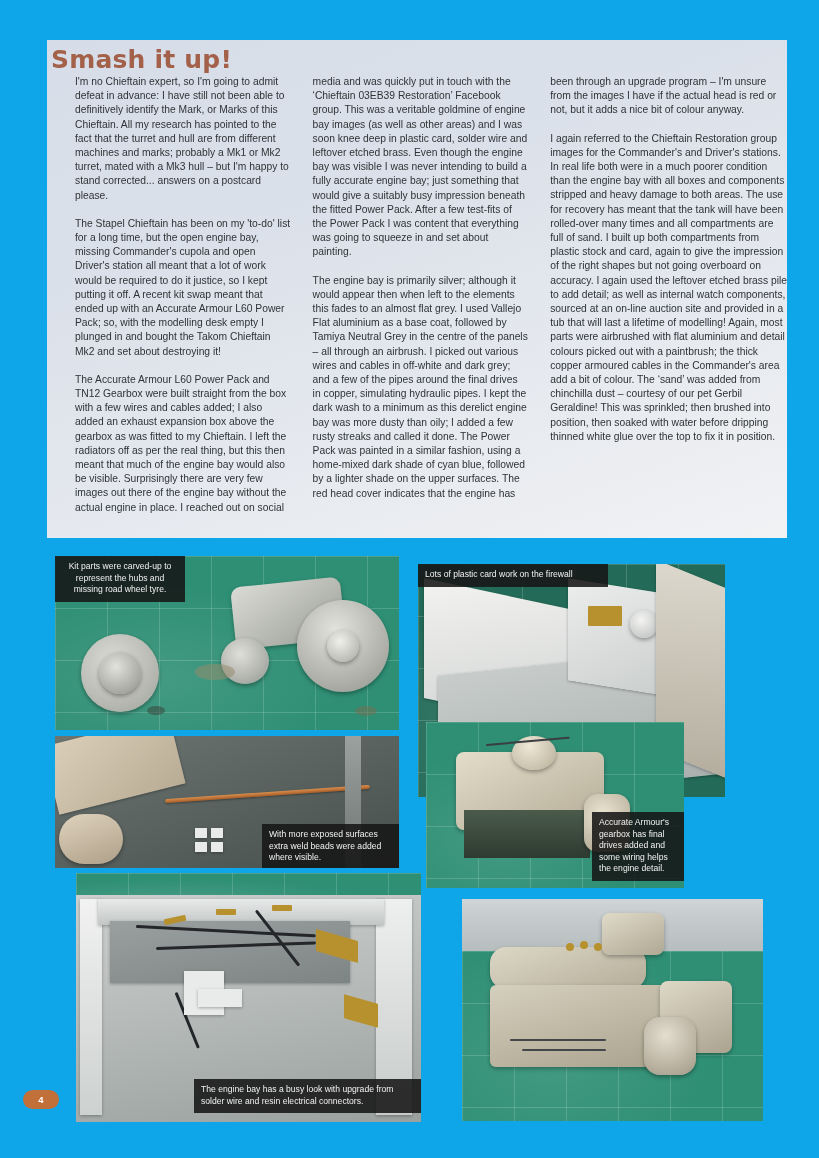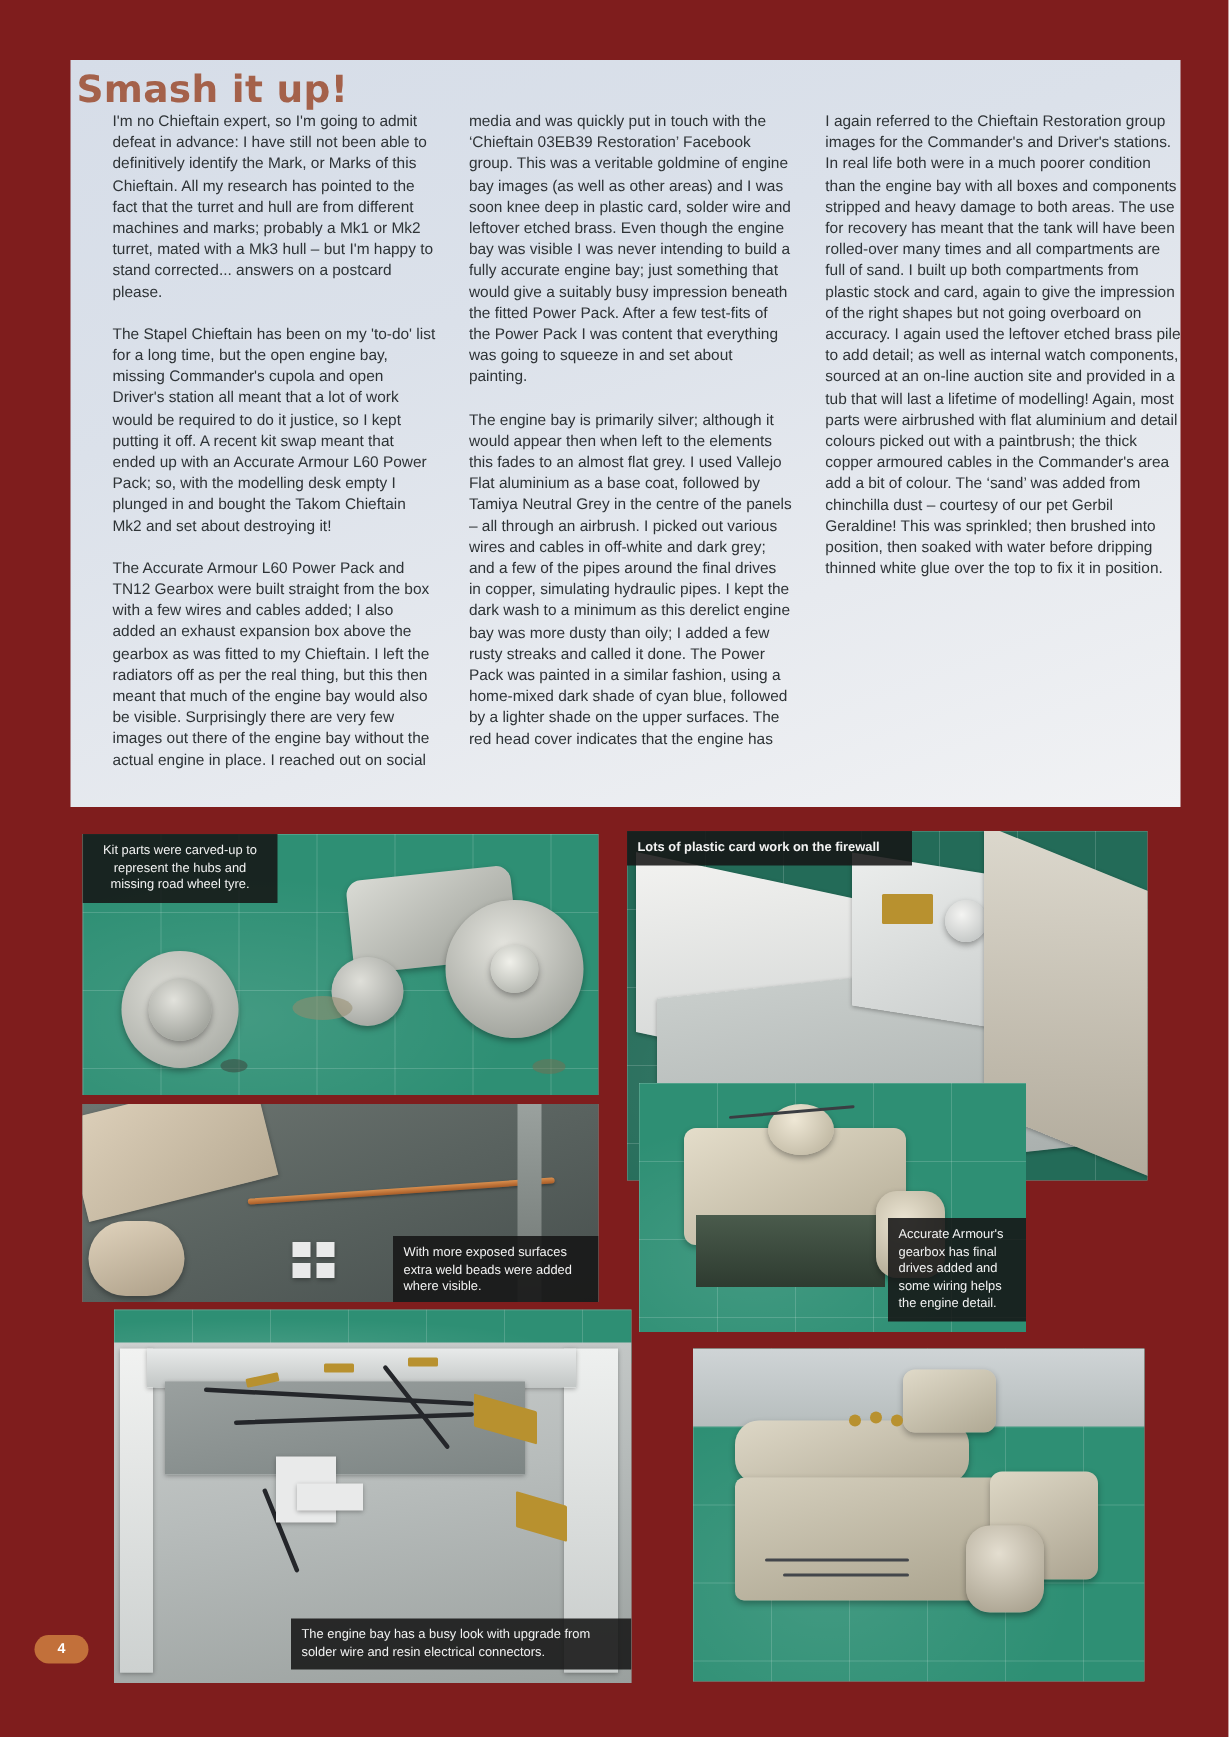--- a/index.html
+++ b/index.html
@@ -10,21 +10,21 @@
   }
   body {
     font-family: "Liberation Sans", sans-serif;
     -webkit-font-smoothing: antialiased;
   }
   #page {
     position: relative;
     width: 819px;
     height: 1158px;
     overflow: hidden;
-    background: #7f1d1d;
+    background: #0ea5e9;
   }
 
   
   .text-panel {
     position: absolute;
     left: 47px;
     top: 40px;
     width: 740px;
     height: 498px;
     background: linear-gradient(160deg, #d6dde8 0%, #dbe1ea 35%, #e7eaef 70%, #f1f2f4 100%);
@@ -178,20 +178,21 @@
         <p>The Stapel Chieftain has been on my 'to-do' list for a long time, but the open engine bay, missing Commander's cupola and open Driver's station all meant that a lot of work would be required to do it justice, so I kept putting it off.  A recent kit swap meant that ended up with an Accurate Armour L60 Power Pack; so, with the modelling desk empty I plunged in and bought the Takom Chieftain Mk2 and set about destroying it!</p>
         <p>The Accurate Armour L60 Power Pack and TN12 Gearbox were built straight from the box with a few wires and cables added; I also added an exhaust expansion box above the gearbox as was fitted to my Chieftain.  I left the radiators off as per the real thing, but this then meant that much of the engine bay would also be visible. Surprisingly there are very few images out there of the engine bay without the actual engine in place.  I reached out on social</p>
       </div>
 
       <div class="col">
         <p>media and was quickly put in touch with the ‘Chieftain 03EB39 Restoration’ Facebook group. This was a veritable goldmine of engine bay images (as well as other areas) and I was soon knee deep in plastic card, solder wire and leftover etched brass. Even though the engine bay was visible I was never intending to build a fully accurate engine bay; just something that would give a suitably busy impression beneath the fitted Power Pack.  After a few test-fits of the Power Pack I was content that everything was going to squeeze in and set about painting.</p>
         <p>The engine bay is primarily silver; although it would appear then when left to the elements this fades to an almost flat grey. I used Vallejo Flat aluminium as a base coat, followed by Tamiya Neutral Grey in the centre of the panels – all through an airbrush.  I picked out various wires and cables in off-white and dark grey; and a few of the pipes around the final drives in copper, simulating hydraulic pipes. I kept the dark wash to a minimum as this derelict engine bay was more dusty than oily; I added a few rusty streaks and called it done. The Power Pack was painted in a similar fashion, using a home-mixed dark shade of cyan blue, followed by a lighter shade on the upper surfaces.  The red head cover indicates that the engine has</p>
       </div>
 
       <div class="col">
+        <p>been through an upgrade program – I'm unsure from the images I have if the actual head is red or not, but it adds a nice bit of colour anyway.</p>
         <p>I again referred to the Chieftain Restoration group images for the Commander's and Driver's stations.  In real life both were in a much poorer condition than the engine bay with all boxes and components stripped and heavy damage to both areas.  The use for recovery has meant that the tank will have been rolled-over many times and all compartments are full of sand.  I built up both compartments from plastic stock and card, again to give the impression of the right shapes but not going overboard on accuracy.  I again used the leftover etched brass pile to add detail; as well as internal watch components, sourced at an on-line auction site and provided in a tub that will last a lifetime of modelling!  Again, most parts were airbrushed with flat aluminium and detail colours picked out with a paintbrush; the thick copper armoured cables in the Commander's area add a bit of colour.  The ‘sand’ was added from chinchilla dust – courtesy of our pet Gerbil Geraldine!  This was sprinkled; then brushed into position, then soaked with water before dripping thinned white glue over the top to fix it in position.</p>
       </div>
 
     </div>
   </div>
 
   <div class="photos">
 
     <div class="photo" style="left:55px; top:16px; width:344px; height:174px;">
       <div class="mat"></div>
@@ -200,21 +201,21 @@
       <div class="bar" style="left:178px; top:26px; width:110px; height:62px; border-radius:10px; background:linear-gradient(150deg,#dadbd5,#9a9d96); transform:rotate(-6deg);"></div>
       <div class="blob" style="left:242px; top:44px; width:92px; height:92px; background:radial-gradient(circle at 42% 32%, #e3e3dd, #90938c);"></div>
       <div class="blob" style="left:272px; top:74px; width:32px; height:32px; background:radial-gradient(circle at 40% 35%, #f0f0ea, #a5a8a1);"></div>
       <div class="blob" style="left:166px; top:82px; width:48px; height:46px; background:radial-gradient(circle at 40% 35%, #dfdfd9, #939691);"></div>
       <div class="blob" style="left:140px; top:108px; width:40px; height:16px; background:rgba(150,140,110,0.55); box-shadow:none;"></div>
       <div class="blob" style="left:92px; top:150px; width:18px; height:9px; background:rgba(60,70,60,0.55); box-shadow:none;"></div>
       <div class="blob" style="left:300px; top:150px; width:22px; height:10px; background:rgba(120,110,80,0.5); box-shadow:none;"></div>
       <div class="caption" style="left:0px; top:0px; width:130px;text-align:center;">Kit parts were carved-up to represent the hubs and missing road wheel tyre.</div>
     </div>
 
-    <div class="photo" style="left:418px; top:14px; width:347px; height:233px;font-weight:bold;">
+    <div class="photo" style="left:418px; top:24px; width:307px; height:233px;">
       <div class="mat dark"></div>
       <div class="plate" style="left:6px; top:30px; width:150px; height:120px; background:linear-gradient(160deg,#f3f3f1,#cfd2d1); transform:skewY(12deg);"></div>
       <div class="plate" style="left:20px; top:96px; width:300px; height:128px; background:linear-gradient(175deg,#c8cdcb,#aab0ae); transform:skewY(-6deg);"></div>
       <div class="plate" style="left:150px; top:26px; width:148px; height:102px; background:linear-gradient(150deg,#eceeed,#c4c8c7); transform:skewY(9deg);"></div>
       <div class="brass" style="left:170px; top:42px; width:34px; height:20px;"></div>
       <div class="brass" style="left:272px; top:64px; width:16px; height:46px;"></div>
       <div class="blob" style="left:212px; top:46px; width:28px; height:28px; background:radial-gradient(circle at 40% 35%, #f4f4f2, #b7bbba);"></div>
       <div class="plate" style="left:238px; top:18px; width:110px; height:190px; background:linear-gradient(160deg,#dcd8cd,#b2ab9c); transform:skewY(22deg);"></div>
       <div class="caption one-line" style="left:0px; top:0px; width:190px;">Lots of plastic card work on the firewall</div>
     </div>

